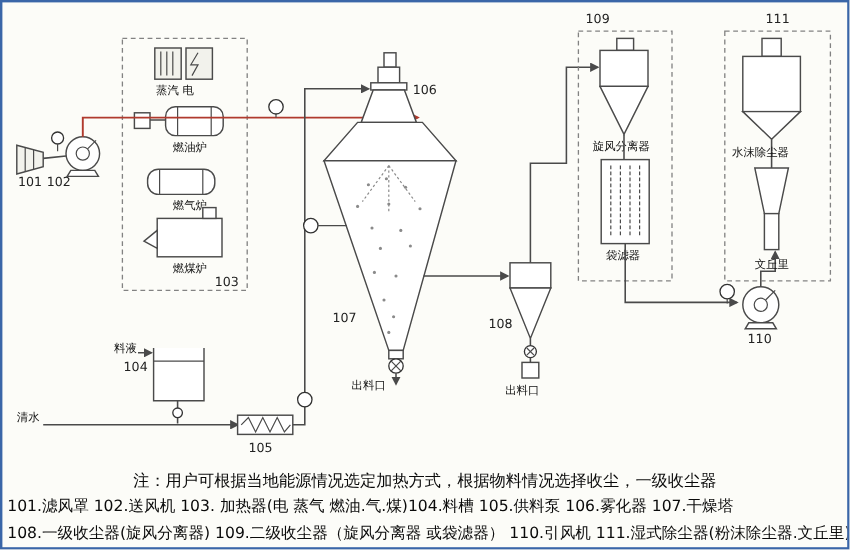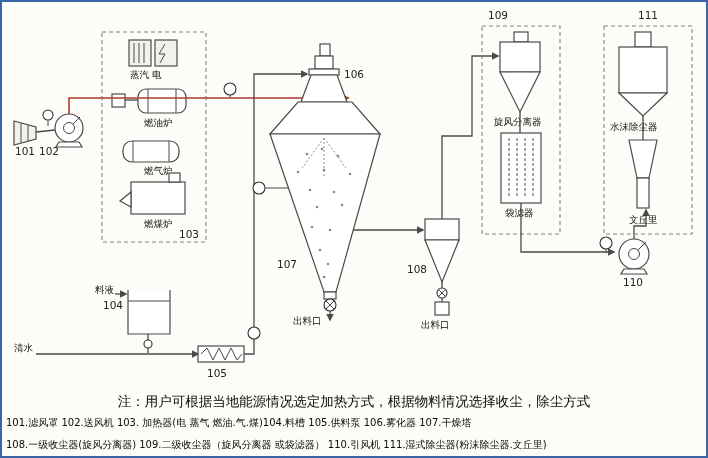--- a/index.html
+++ b/index.html
@@ -22,21 +22,21 @@
   .hot{fill:none;stroke:#b03a2e;stroke-width:1.6;}
   .dash{fill:none;stroke:#828282;stroke-width:1.1;stroke-dasharray:4 3;}
   .thin{fill:none;stroke:#4a4a4a;stroke-width:1;}
   .spray{fill:none;stroke:#8a8a8a;stroke-width:1;stroke-dasharray:2 2;}
   .dot{fill:#8a8a8a;}
   .inst{fill:#ffffff;stroke:#333;stroke-width:1.1;}
   .notes{
     position:absolute;left:0;right:0;top:386px;
     padding-top:2px;color:#0a0a0a;
   }
-  .note{line-height:22px;font-size:10px;white-space:nowrap;}
+  .note{line-height:22px;font-size:13px;white-space:nowrap;}
   .note.c{text-align:center;font-size:13.5px;}
   .note.l{padding-left:4px;}
 </style>
 </head>
 <body>
 
 <div class="screen">
 
   <svg width="704" height="386" viewBox="0 0 704 386">
     <defs>
@@ -224,18 +224,18 @@
       <line class="pipe" x1="641" y1="114" x2="641" y2="138"></line>
       <text class="lbl" x="608" y="128">水沫除尘器</text>
       <polygon class="shape" points="627,138 655,138 647,176 635,176"></polygon>
       <rect class="shape" x="635" y="176" width="12" height="30"></rect>
       <text class="lbl" x="627" y="221">文丘里</text>
     </g>
     <text class="num" x="636" y="17">111</text>
   </svg>
 
   <div class="notes">
-    <div class="note c">注：用户可根据当地能源情况选定加热方式，根据物料情况选择收尘，除尘方式</div>
+    <div class="note c">注：用户可根据当地能源情况选定加热方式，根据物料情况选择收尘，一级收尘器</div>
     <div class="note l">101.滤风罩 102.送风机 103. 加热器(电 蒸气 燃油.气.煤)104.料槽 105.供料泵 106.雾化器 107.干燥塔</div>
     <div class="note l">108.一级收尘器(旋风分离器) 109.二级收尘器（旋风分离器 或袋滤器） 110.引风机 111.湿式除尘器(粉沫除尘器.文丘里)</div>
   </div>
 
 </div>
 
 </body></html>

